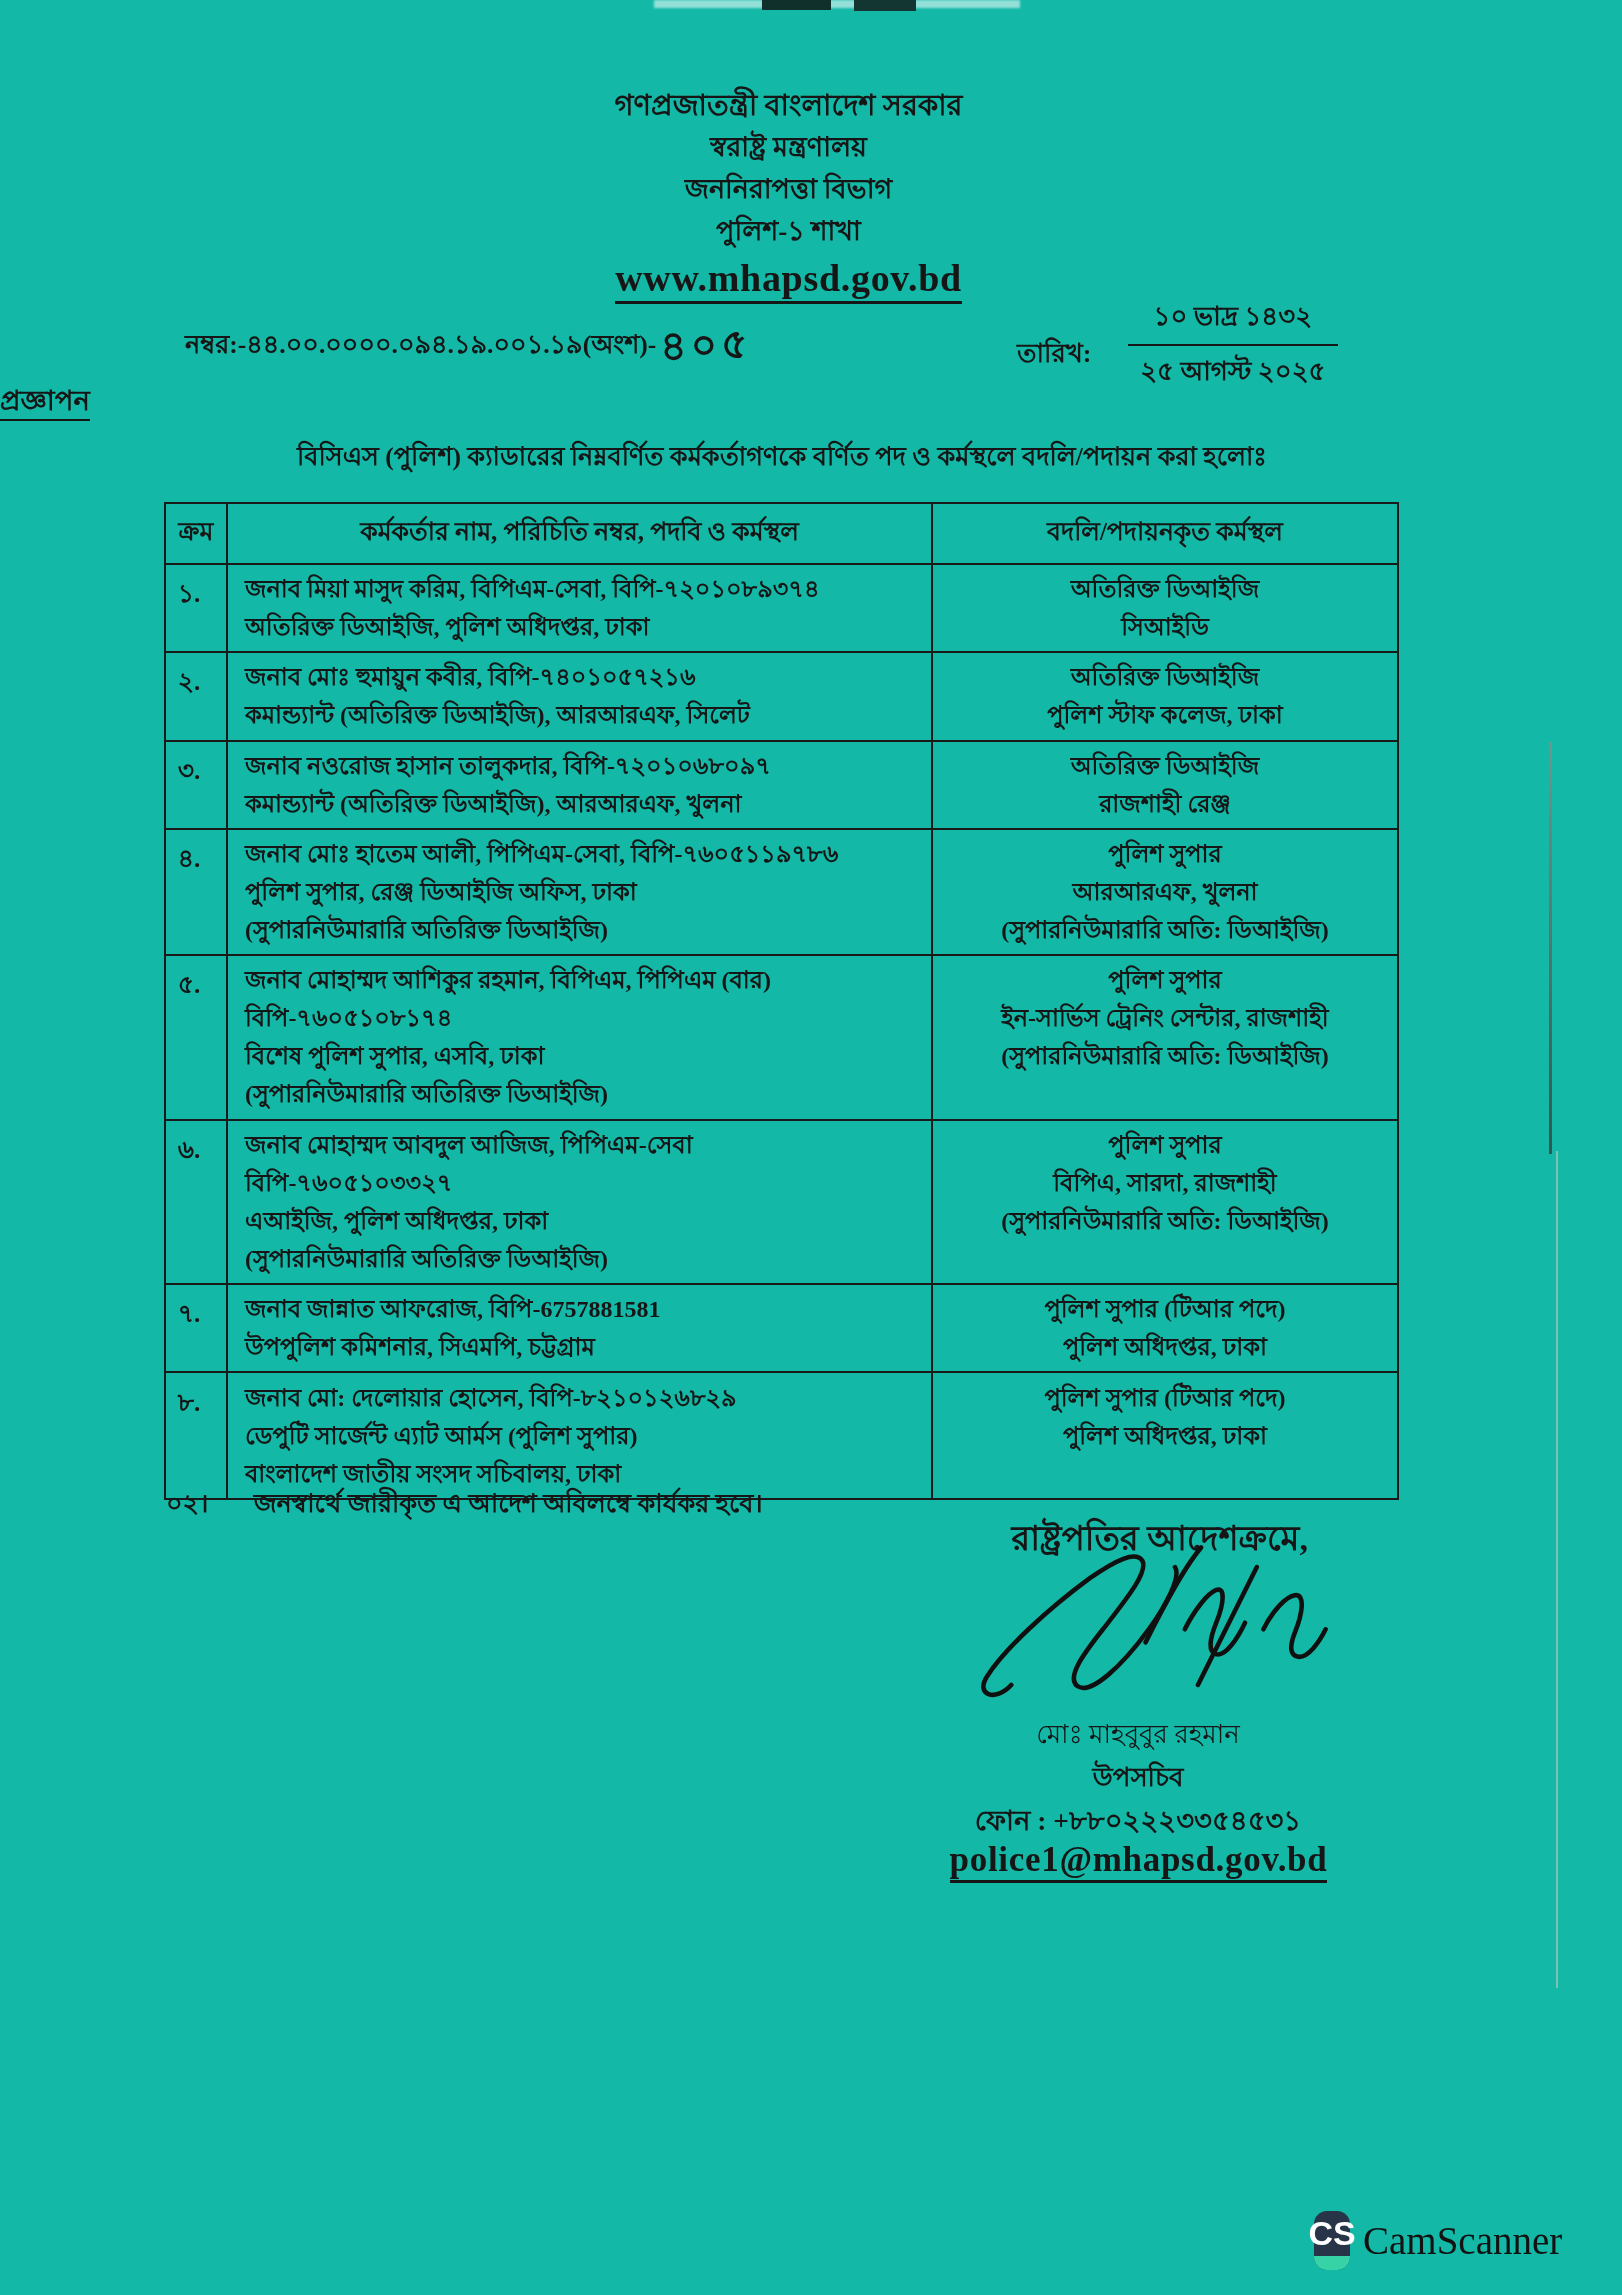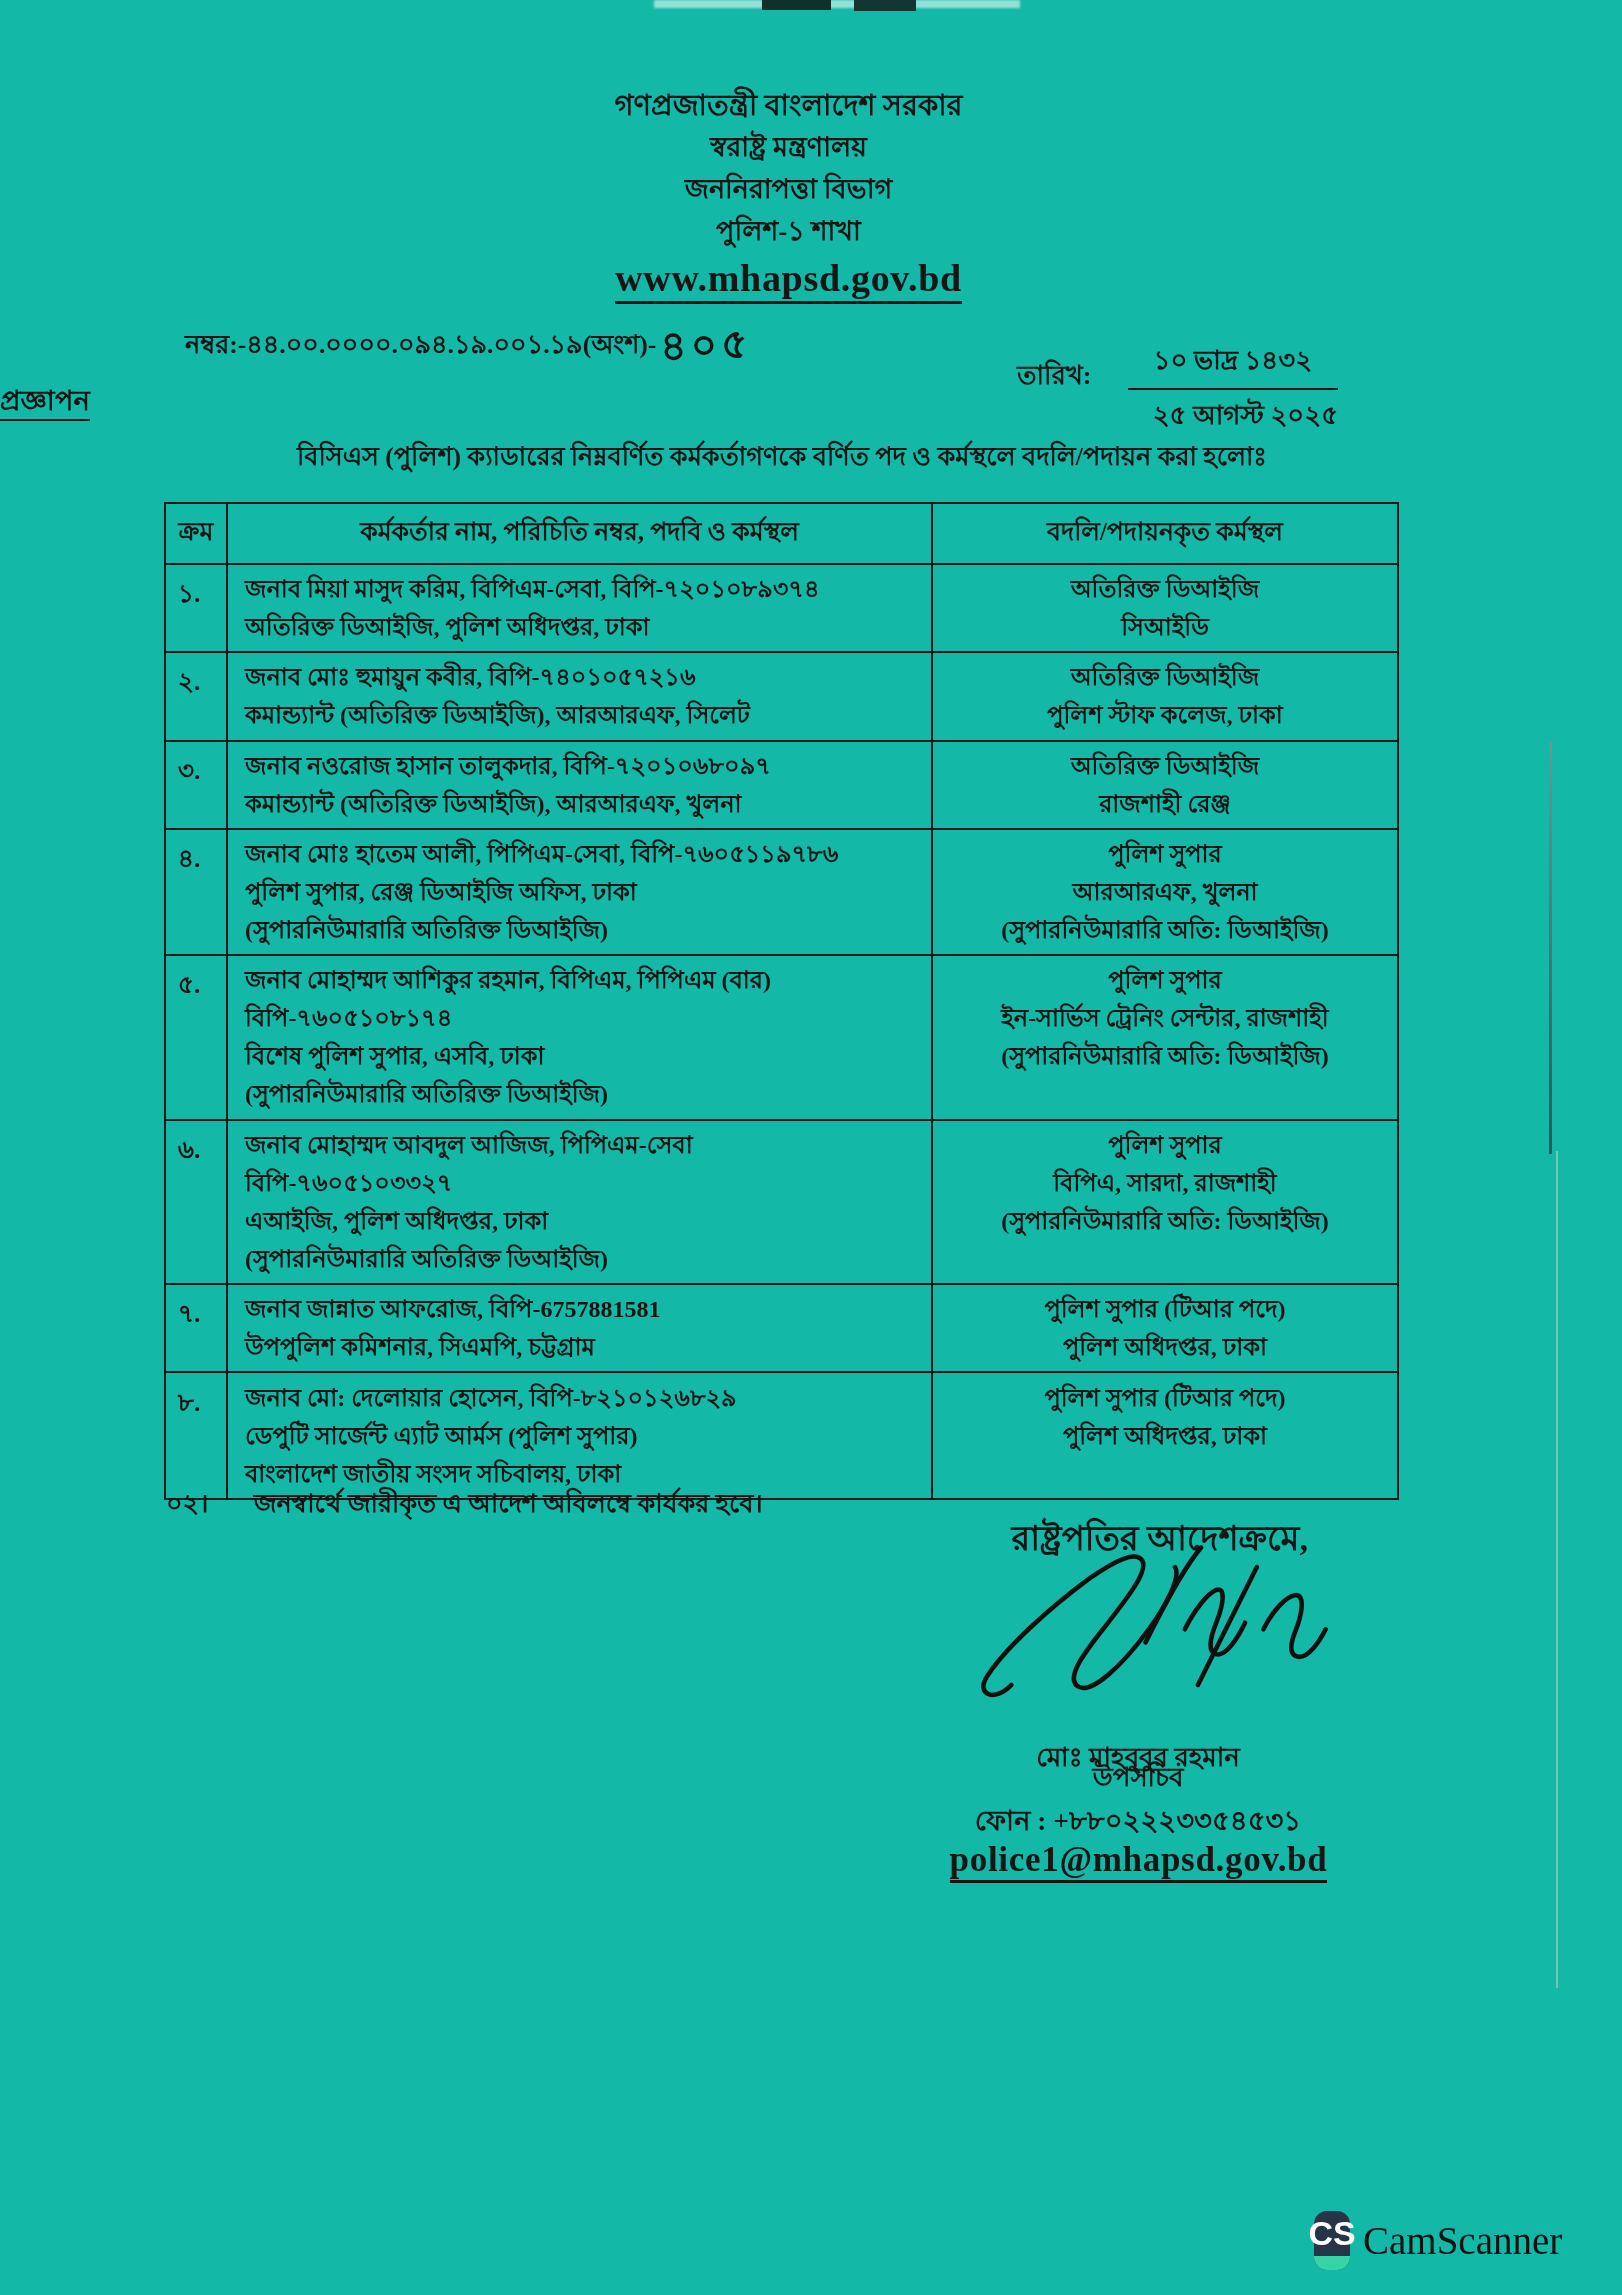--- a/index.html
+++ b/index.html
@@ -24,21 +24,21 @@
   .gov-header .h2{font-size:27px;font-weight:bold;line-height:42px;}
   .gov-header .h3{font-size:27px;font-weight:bold;line-height:42px;}
   .gov-header .h4{font-size:27px;font-weight:bold;line-height:42px;}
   .gov-header .site{display:inline-block;margin-top:3.9px;font-size:38px;font-weight:bold;border-bottom:3.3px solid #161616;padding-bottom:1.3px;letter-spacing:0.7px;}
 
   
   .memo-number{position:absolute;top:313px;left:185px;font-size:25.5px;font-weight:bold;white-space:nowrap;}
   .memo-number .hw{font-size:41px;font-weight:bold;display:inline-block;transform:rotate(-2deg);vertical-align:-6.5px;margin-left:3.9px;letter-spacing:3.9px;}
   .memo-date{position:absolute;top:296px;left:1017px;display:flex;align-items:center;}
   .memo-date .lbl{font-size:26px;font-weight:bold;margin-right:36px;margin-top:18.3px;}
-  .date-stack{display:inline-block;text-align:right;margin-top:44px;}
+  .date-stack{display:inline-block;text-align:center;}
   .date-stack .top{font-size:26px;font-weight:bold;display:block;padding:0 26px 3.9px 26px;border-bottom:2.6px solid #161616;}
   .date-stack .bottom{font-size:26px;font-weight:bold;display:block;padding-top:5.2px;}
 
   
   .doc-title{position:absolute;top:380px;left:0;width:1557px;text-align:left;}
   .doc-title span{font-size:27.5px;font-weight:bold;border-bottom:2.6px solid #161616;padding-bottom:2.6px;}
   .doc-intro{position:absolute;top:437px;left:164px;width:1236px;text-align:center;font-size:25.5px;font-weight:bold;}
 
   
   table.transfer{position:absolute;top:502px;left:164px;width:1233px;border-collapse:collapse;table-layout:fixed;}
@@ -49,21 +49,21 @@
   .c-post{font-size:24px;font-weight:bold;vertical-align:top;text-align:center;padding:5.2px 7.9px;line-height:38px;}
   .cell-line{white-space:nowrap;}
 
   
   .clause{position:absolute;top:1484px;left:166px;font-size:25.5px;font-weight:bold;}
   .clause .num{margin-right:39px;}
 
   
   .by-order{position:absolute;top:1512px;left:968px;width:340px;text-align:right;font-size:34px;font-weight:bold;}
   .signature-svg{position:absolute;top:1531px;left:949px;}
-  .signer{position:absolute;top:1714px;left:935px;width:406px;text-align:center;font-size:26px;font-weight:bold;line-height:41px;margin-top:23px;}
+  .signer{position:absolute;top:1714px;left:935px;width:406px;text-align:center;font-size:26px;font-weight:normal;line-height:41px;}
   .designation{position:absolute;top:1757px;left:935px;width:406px;text-align:center;font-size:26px;font-weight:bold;}
   .phone{position:absolute;top:1800px;left:935px;width:406px;text-align:center;font-size:27.5px;font-weight:bold;white-space:nowrap;}
   .email{position:absolute;top:1840px;left:929px;width:419px;text-align:center;}
   .email span{font-size:35px;font-weight:bold;border-bottom:3.3px solid #161616;padding-bottom:1.3px;letter-spacing:0.7px;}
 
   
   .cam-badge{position:absolute;top:2211px;left:1314px;display:flex;align-items:center;}
   .cs-icon{position:relative;width:36px;height:59px;background:#283447;border-radius:13px;flex:0 0 auto;}
   .cs-icon .band{position:absolute;bottom:0;left:0;right:0;height:14.4px;background:#35d3a6;border-radius:0 0 13px 13px;}
   .cs-icon .cs-text{position:absolute;top:2.6px;left:50%;transform:translateX(-50%);color:#fff;font-family:"Liberation Sans",sans-serif;font-weight:bold;font-size:34px;}

